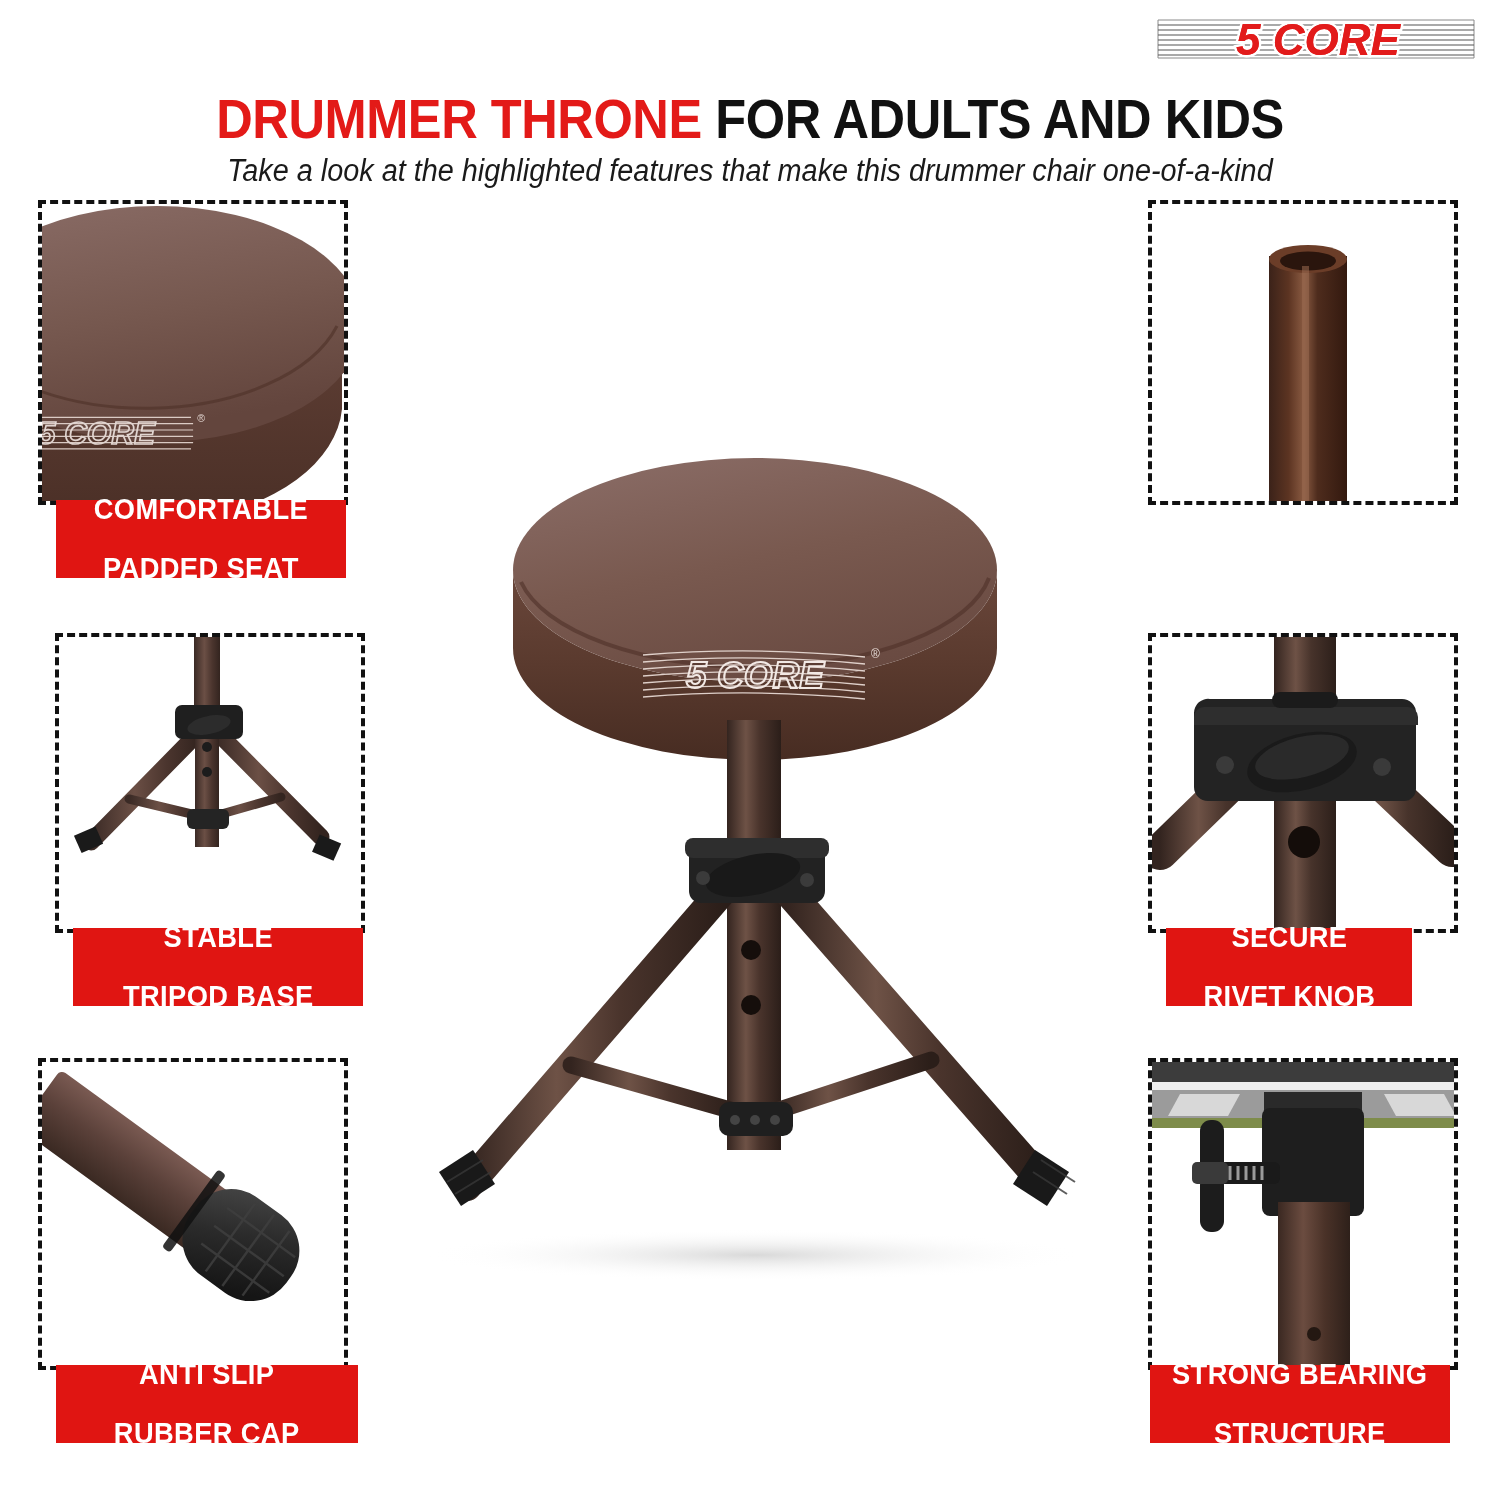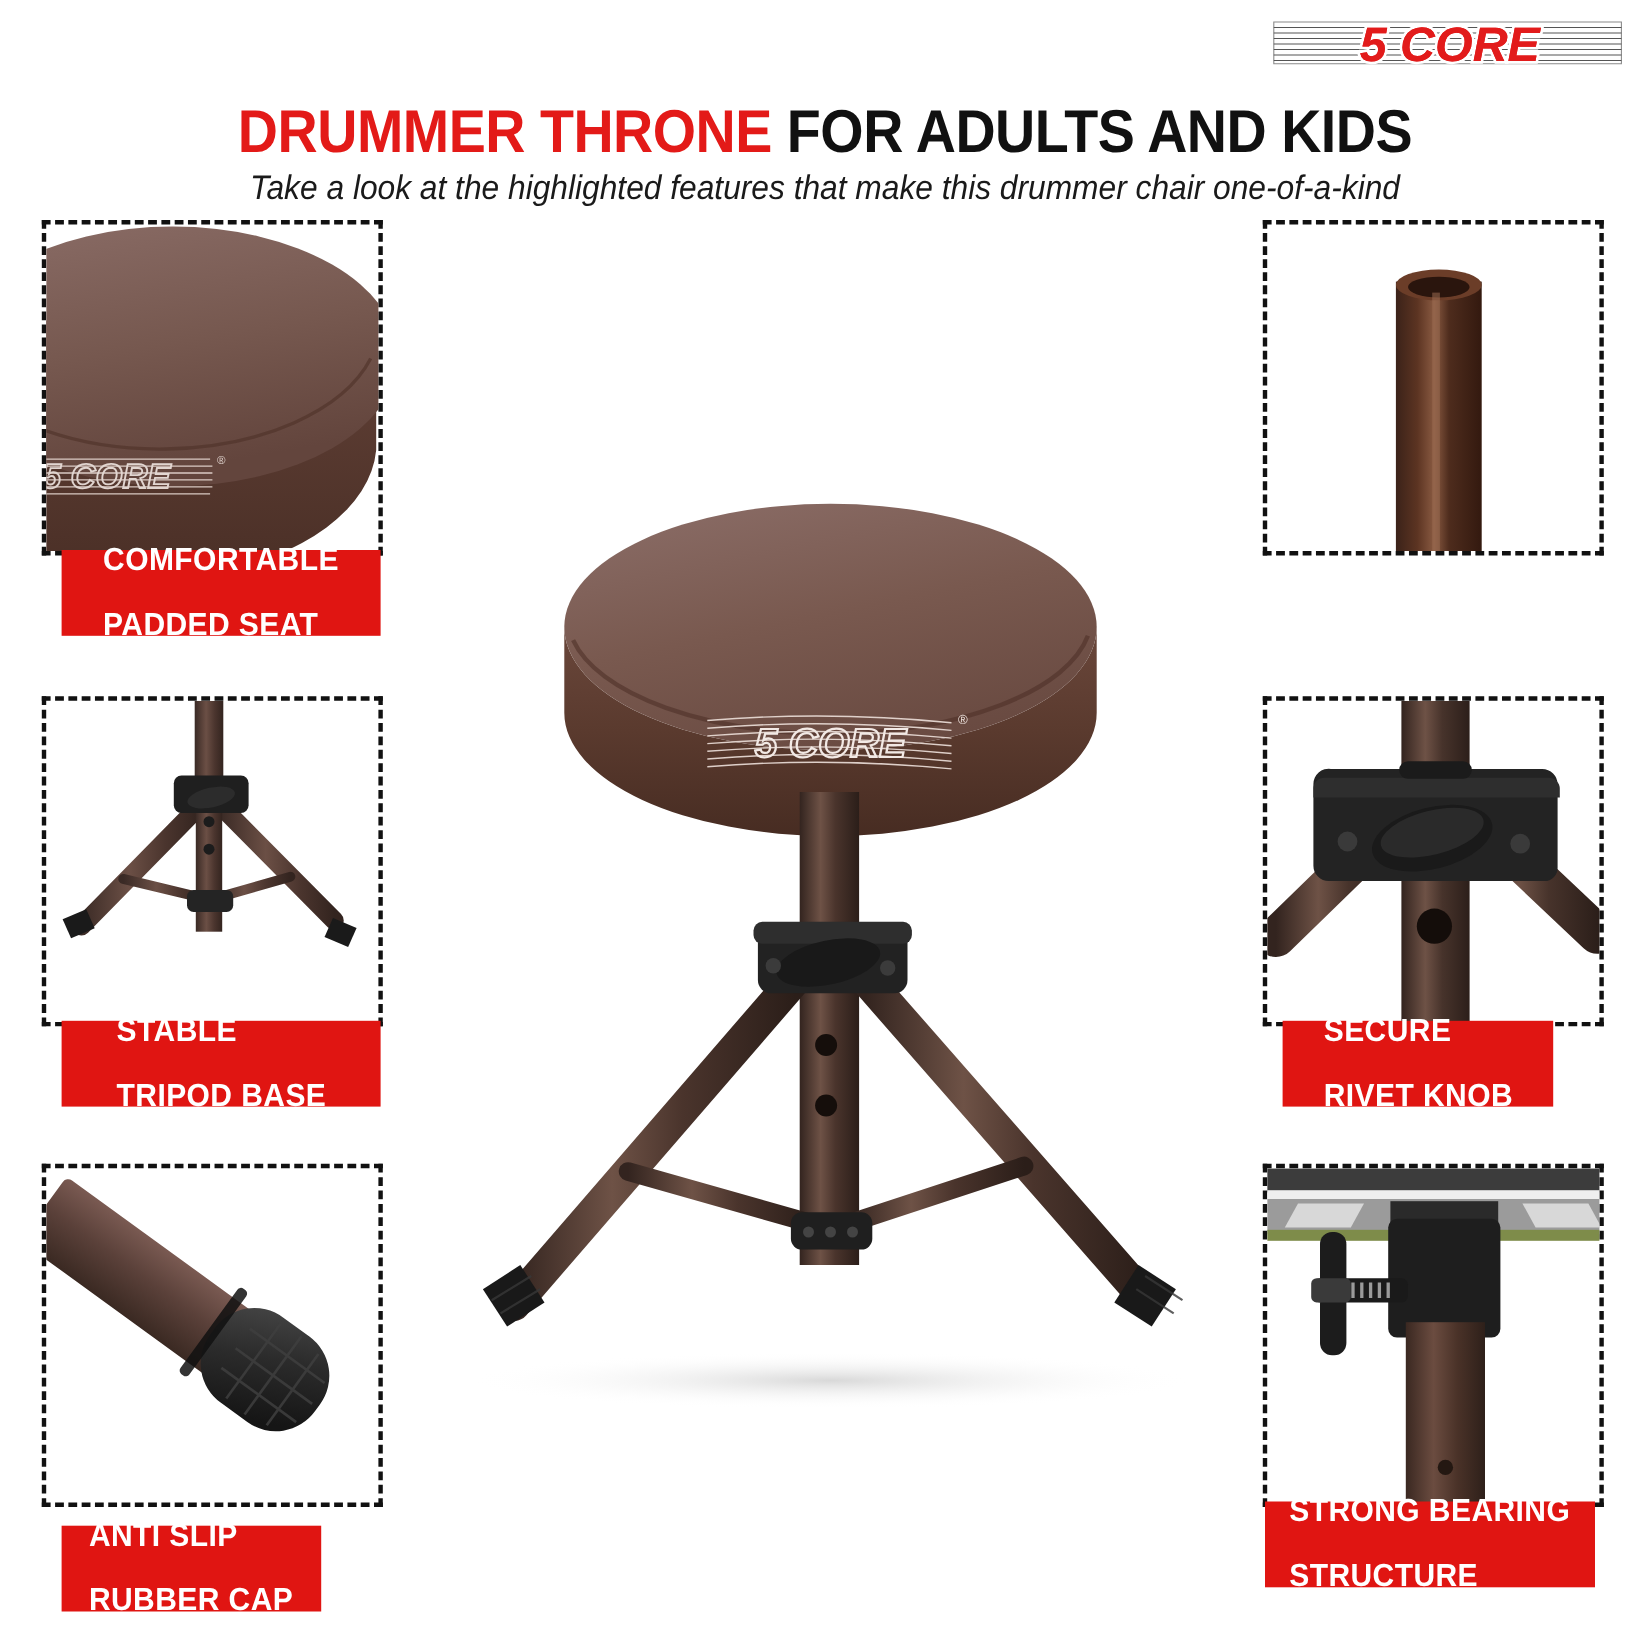--- a/index.html
+++ b/index.html
@@ -32,35 +32,35 @@
     position:absolute;left:0;top:0;
     border:4px dashed #111111;
     background:#ffffff;
     box-sizing:border-box;
     overflow:hidden;
   }
   .label{
     position:absolute;background:#E01512;
     color:#ffffff;font-weight:bold;
     display:flex;align-items:center;justify-content:center;
-    line-height:1.02;
+    text-align:center;line-height:1.02;
     font-size:29px;letter-spacing:0.4px;
     padding:8px 6px;box-sizing:border-box;
   }
   .label span{display:block;transform:scaleX(0.97);}
   
   #p-seat      {left:18px;  top:200px;  width:345px; height:420px;}
   #p-seat   .frame{width:310px;height:305px;left:20px;}
   #p-seat   .label{left:38px; top:300px; width:290px; height:78px;}
-  #p-tripod    {left:18px;  top:633px;  width:345px; height:420px;}
+  #p-tripod    {left:35px;  top:633px;  width:345px; height:420px;}
   #p-tripod .frame{width:310px;height:300px;left:20px;}
   #p-tripod .label{left:38px; top:295px; width:290px; height:78px;}
   #p-cap       {left:18px;  top:1058px; width:345px; height:430px;}
   #p-cap    .frame{width:310px;height:312px;left:20px;}
-  #p-cap    .label{left:38px; top:307px; width:236px; height:78px;margin-top:22px;}
+  #p-cap    .label{left:38px; top:307px; width:302px; height:78px;}
   #p-pole      {left:1138px;top:200px;  width:345px; height:420px;}
   #p-pole   .frame{width:310px;height:305px;left:10px;}
   #p-pole   .label{left:28px; top:300px; width:290px; height:78px;}
   #p-knob      {left:1138px;top:633px;  width:345px; height:420px;}
   #p-knob   .frame{width:310px;height:300px;left:10px;}
   #p-knob   .label{left:28px; top:295px; width:246px; height:78px;}
   #p-bearing   {left:1138px;top:1058px; width:345px; height:430px;}
   #p-bearing.frame,#p-bearing .frame{width:310px;height:312px;left:10px;}
   #p-bearing .label{left:12px; top:307px; width:300px; height:78px;}
   .frame svg,.hero svg{display:block;}

